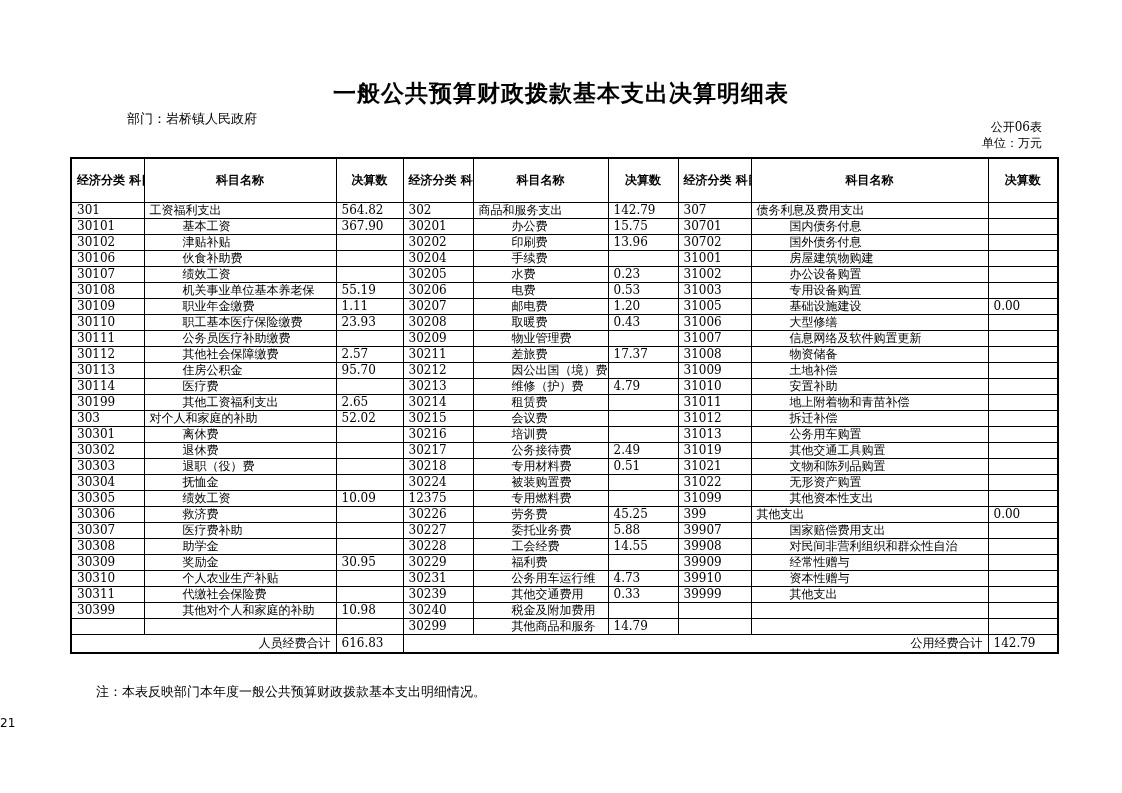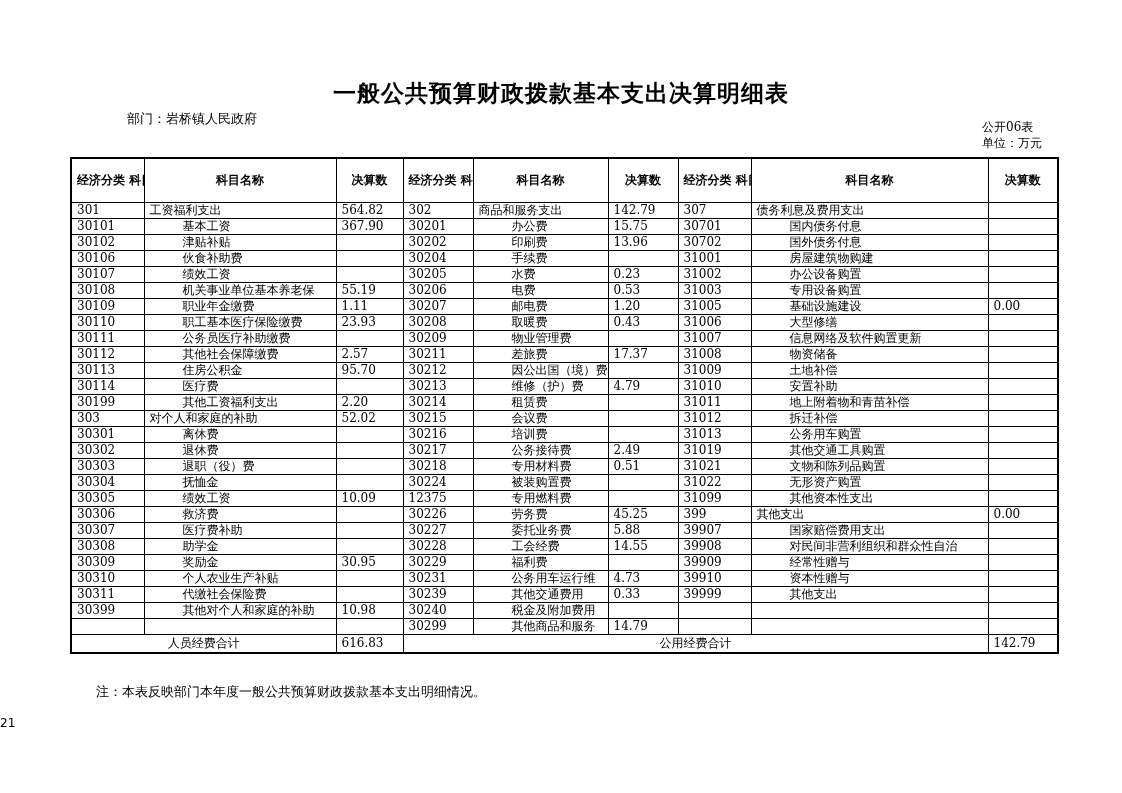--- a/index.html
+++ b/index.html
@@ -25,20 +25,21 @@
     letter-spacing: 1px;
   }
   .dept {
     position: absolute;
     top: 110px; left: 127px;
     font-size: 13px;
   }
   .meta-right {
     position: absolute;
     top: 119px; right: 80px;
+    text-align: right;
     font-size: 12px;
     line-height: 16px;
   }
   table.budget {
     position: absolute;
     left: 70px; top: 157px;
     width: 987px;
     border-collapse: collapse;
     table-layout: fixed;
     border: 2px solid #000;
@@ -65,21 +66,21 @@
   tbody td { height: 16px; vertical-align: middle; }
   td.cell-code { text-align: left; }
   td.cell-name { text-align: left; }
   td.cell-name.indent { padding-left: 38px; }
   td.cell-value { text-align: left; }
   tfoot td {
     height: 19px;
     border-top: 2px solid #000;
     vertical-align: middle;
   }
-  td.total-label { text-align: center; }
+  td.total-label { text-align: right; }
   .note {
     position: absolute;
     top: 683px; left: 96px;
     font-size: 13px;
   }
   .page-number {
     position: absolute;
     top: 716px; left: 0;
     width: 100%;
     text-align: left;
@@ -258,21 +259,21 @@
           <td class="cell-code">30213</td>
           <td class="cell-name indent">维修（护）费</td>
           <td class="cell-value">4.79</td>
           <td class="cell-code">31010</td>
           <td class="cell-name indent">安置补助</td>
           <td class="cell-value"></td>
         </tr>
         <tr>
           <td class="cell-code">30199</td>
           <td class="cell-name indent">其他工资福利支出</td>
-          <td class="cell-value">2.20</td>
+          <td class="cell-value">2.65</td>
           <td class="cell-code">30214</td>
           <td class="cell-name indent">租赁费</td>
           <td class="cell-value"></td>
           <td class="cell-code">31011</td>
           <td class="cell-name indent">地上附着物和青苗补偿</td>
           <td class="cell-value"></td>
         </tr>
         <tr>
           <td class="cell-code">303</td>
           <td class="cell-name">对个人和家庭的补助</td>

